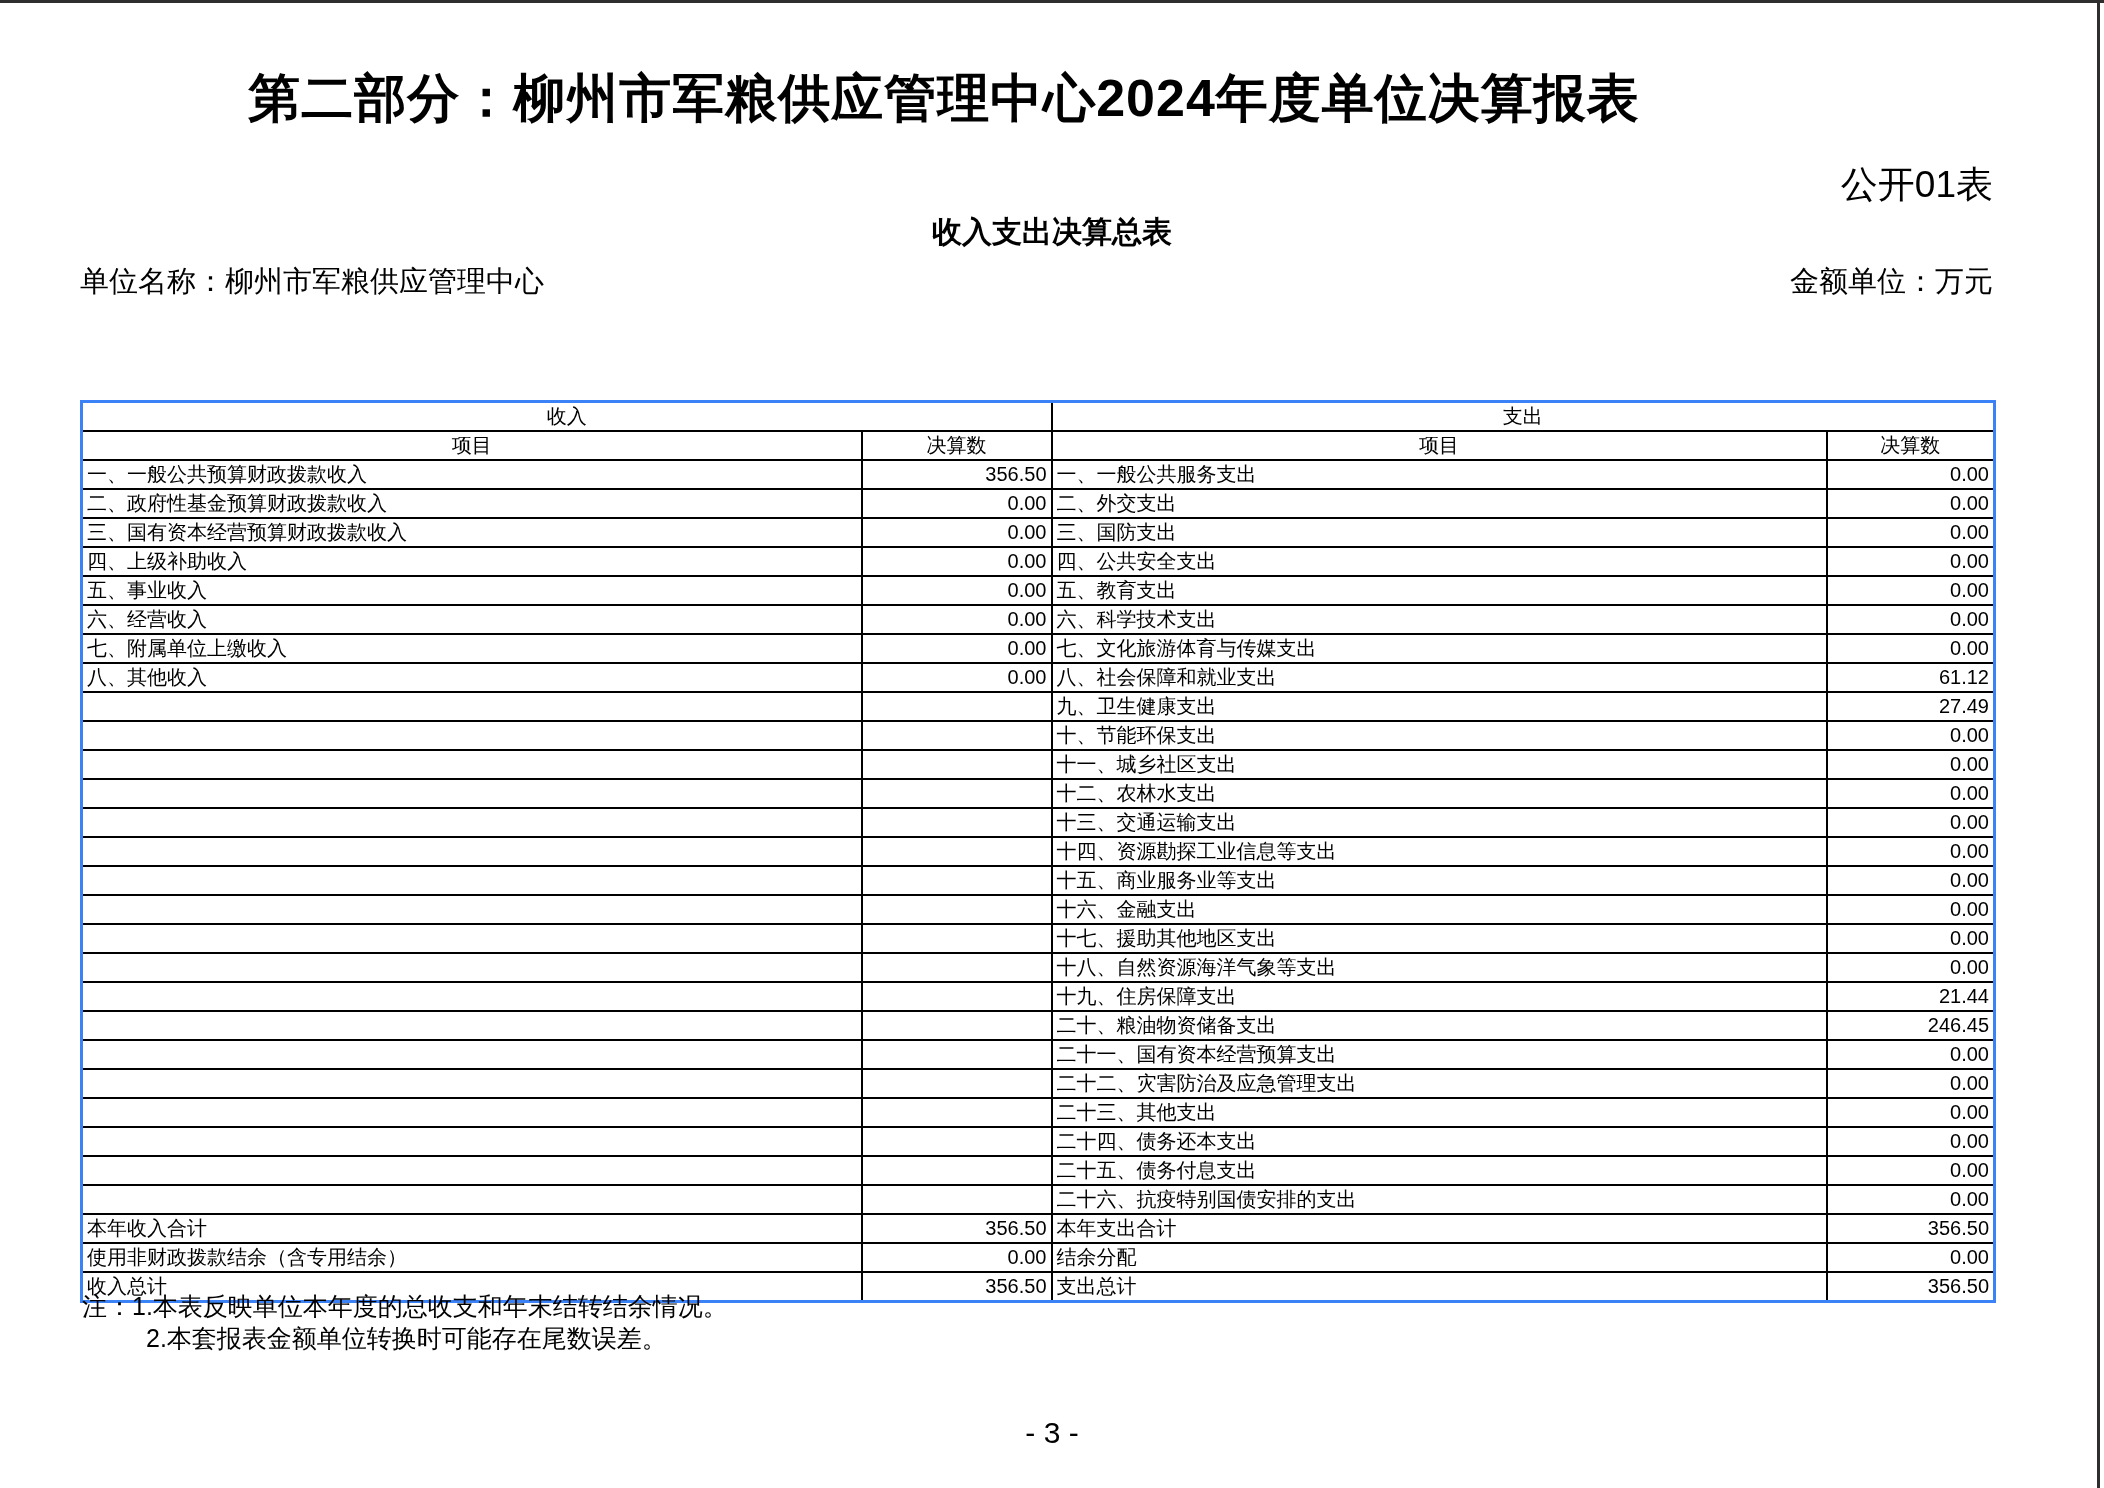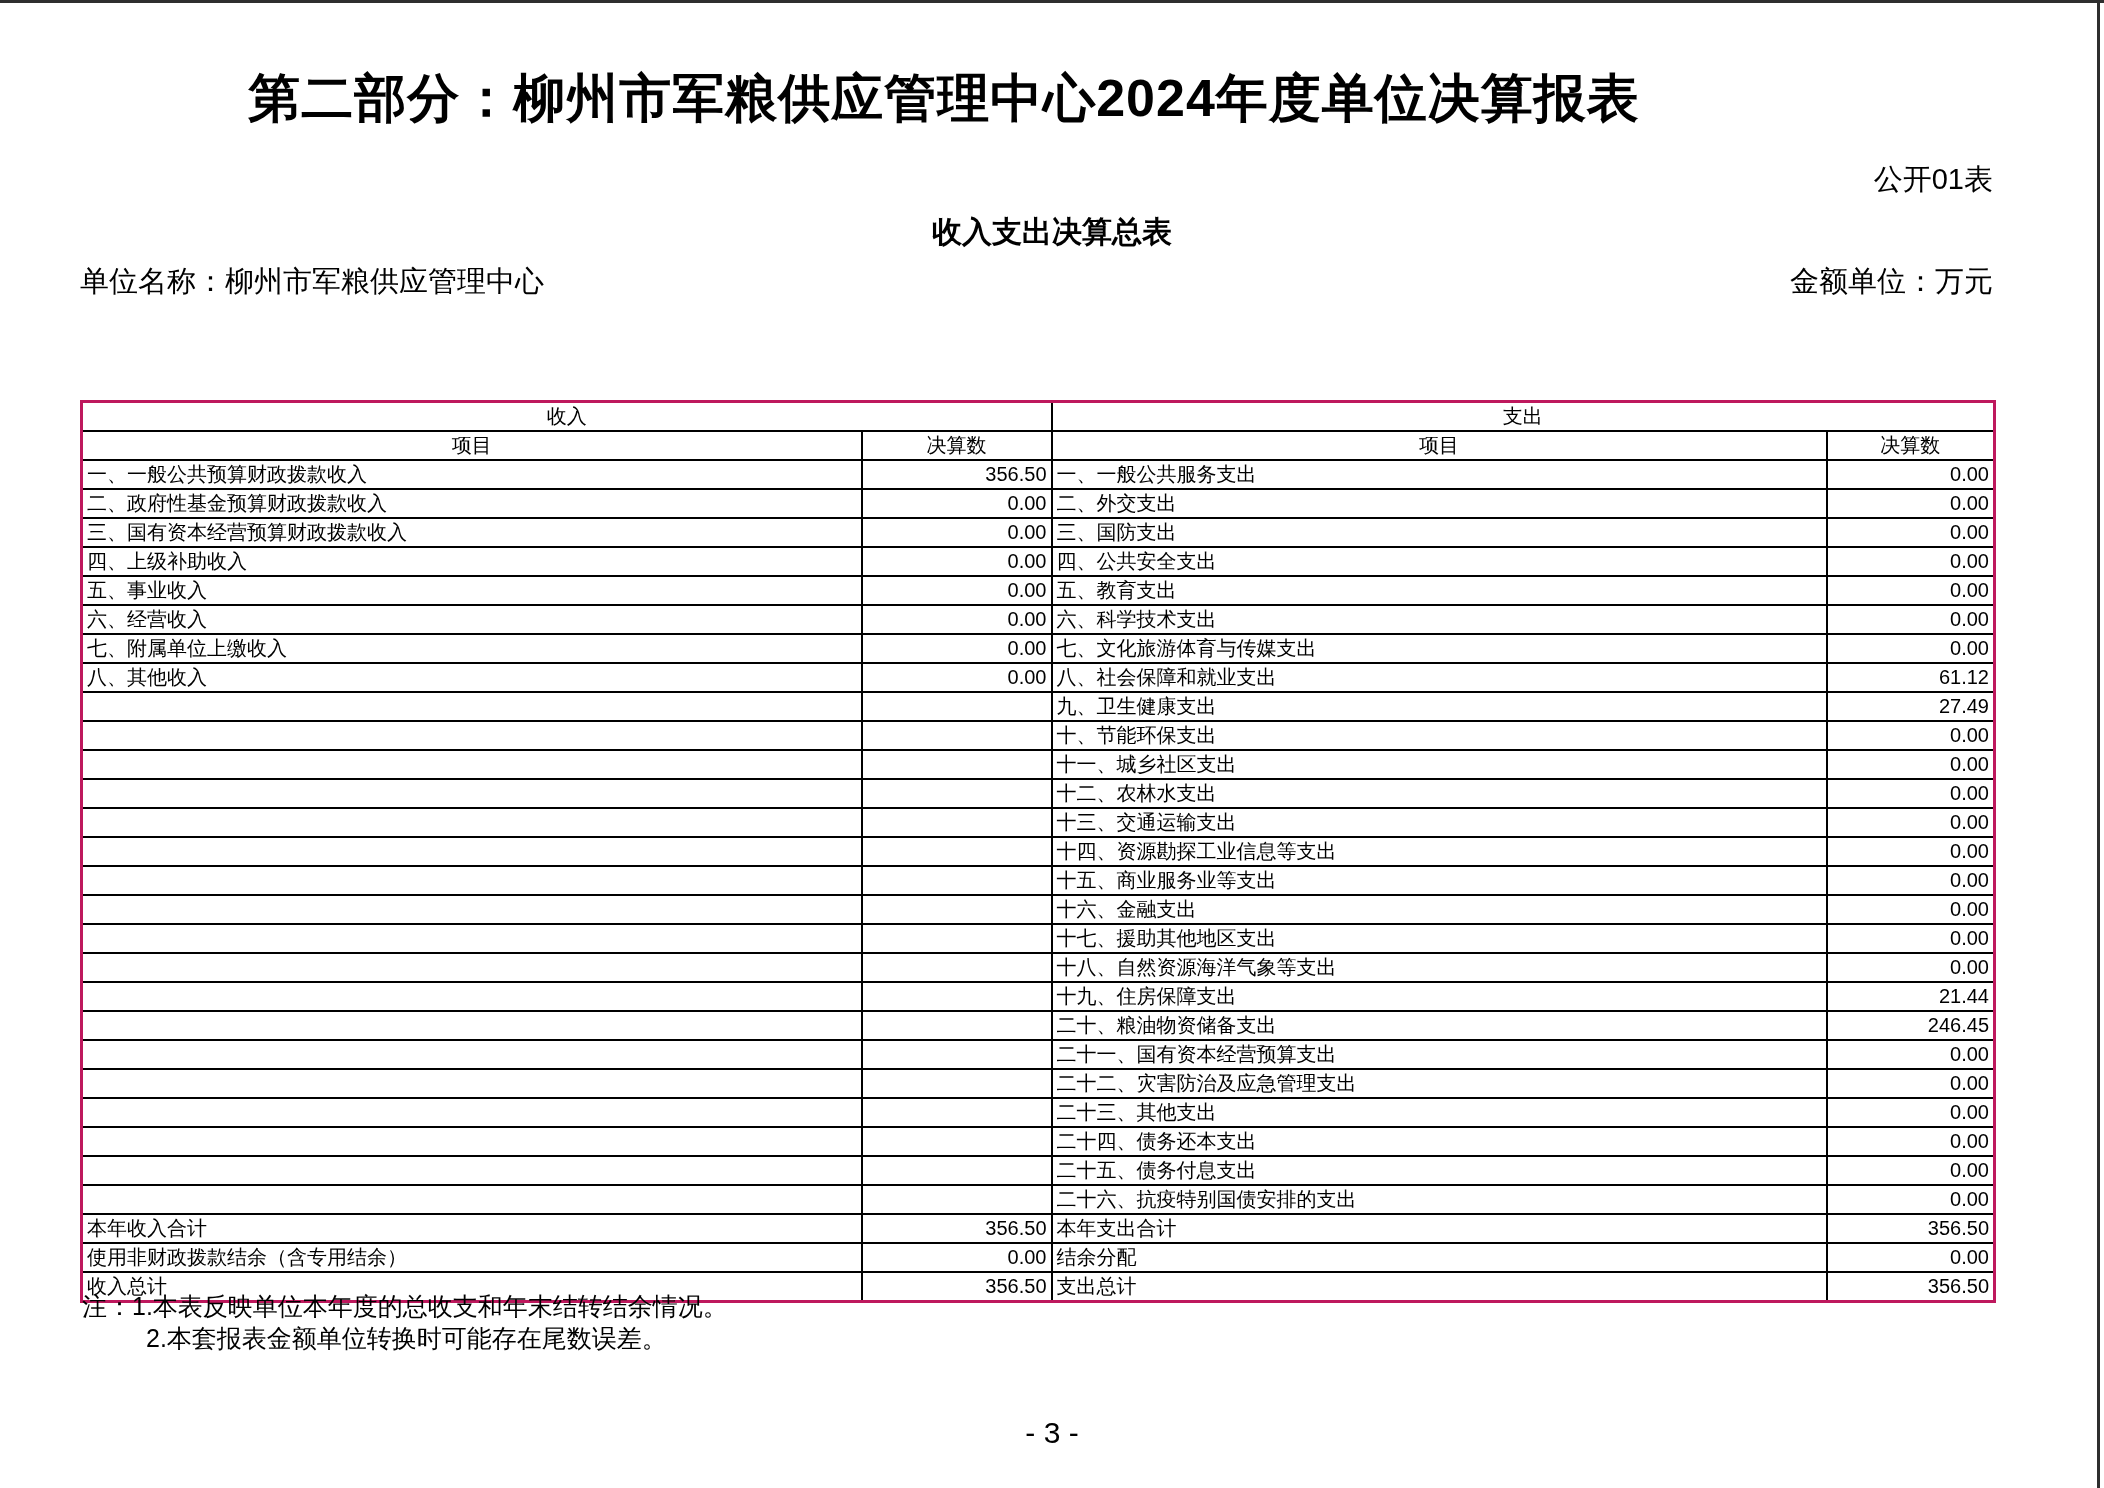--- a/index.html
+++ b/index.html
@@ -18,36 +18,36 @@
   .page-right-edge {
     position:absolute; top:0; left:2097px; width:3px; height:1488px; background:#2e2e2e;
   }
   .main-title {
     position:absolute; top:64px; left:0; width:1888px;
     text-align:center; font-size:52px; font-weight:bold;
     letter-spacing:1px; white-space:nowrap;
   }
   .table-code {
     position:absolute; top:160px; left:80px; width:1913px;
-    text-align:right; font-size:29px;
+    text-align:right; font-size:37px;
   }
   .table-title {
     position:absolute; top:212px; left:0; width:2104px;
     text-align:center; font-size:30px; font-weight:bold;
   }
   .unit-line {
     position:absolute; top:262px; left:80px; width:1913px;
     display:flex; justify-content:space-between;
     font-size:29px;
   }
   table.summary {
     position:absolute; top:400px; left:80px;
     width:1913px; height:882px;
     border-collapse:collapse; table-layout:fixed;
-    border:3px solid #be185d;
+    border:3px solid #3b82f6;
   }
   table.summary td, table.summary th {
     border:2px solid #000;
     font-size:20px; font-weight:normal;
     padding:0 4px;
     height:27px;
     overflow:hidden; white-space:nowrap;
     background:#fff;
   }
   table.summary .sect-header { text-align:center; height:25px; }

